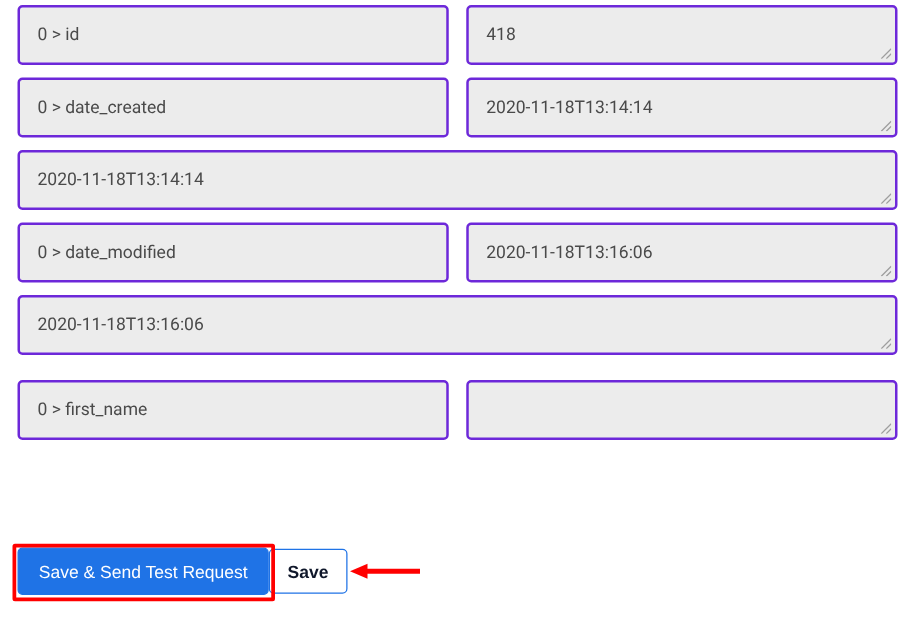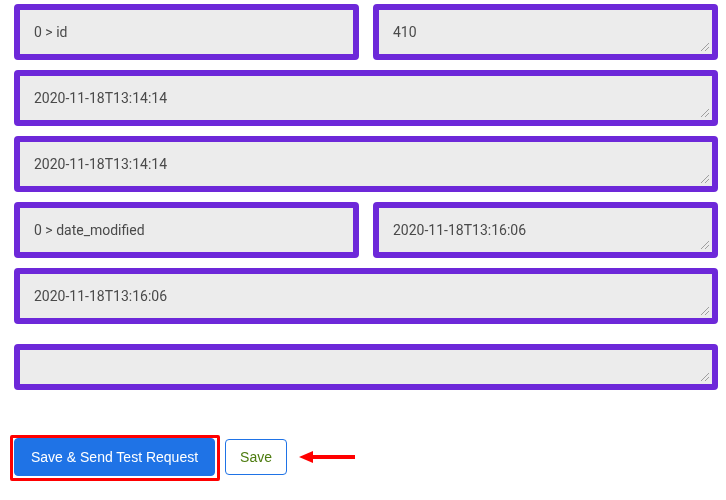--- a/index.html
+++ b/index.html
@@ -22,21 +22,21 @@
   .scroll-area::-webkit-scrollbar-track { background: #f4f4f4; }
   .scroll-area::-webkit-scrollbar-thumb { background: #c4c4c4; border-radius: 2px; }
   .row {
     display: flex;
     gap: 14px;
     margin-bottom: 10px;
   }
   .cell {
     flex: 1;
     background: #ececec;
-    border: 6px solid #6d28d9;
+    border: 2px solid #6d28d9;
     border-radius: 4px;
     padding: 14px 14px;
     font-size: 14px;
     color: #4a4a4a;
     position: relative;
     min-height: 46px;
     display: flex;
     align-items: center;
   }
   .cell.value {
@@ -47,40 +47,40 @@
     right: 3px;
     bottom: 3px;
     width: 10px;
     height: 10px;
     pointer-events: none;
   }
   .resize-grip svg { display: block; }
   .button-bar {
     padding: 8px 14px 0 14px;
     display: flex;
-    gap: 10px;
     align-items: center;
   }
   .btn-primary {
     background: #1f73e6;
     color: #ffffff;
     border: 1px solid #1f73e6;
     font-size: 14px;
     padding: 10px 16px;
     border-radius: 4px;
     cursor: pointer;
   }
   .btn-secondary {
     background: #ffffff;
-    color: #4d7c0f;
+    color: #0f172a;
     border: 1px solid #1f73e6;
     font-size: 14px;
     padding: 9px 14px;
     border-radius: 4px;
     cursor: pointer;
+    font-weight: bold;
   }
   .highlight-box {
     position: absolute;
     border: 3px solid #ff0000;
     border-radius: 2px;
     pointer-events: none;
   }
   .arrow {
     color: #ff0000;
     position: relative;
@@ -90,29 +90,32 @@
 </head>
 <body>
 
 <div class="scroll-area" id="rows-container">
 
 <div class="row">
       <div class="cell key">
         <span>0 &gt; id</span>
       </div>
       <div class="cell value">
-        <span>410</span>
+        <span>418</span>
         <span class="resize-grip">
           <svg width="10" height="10">
             <path d="M2 10 L10 2 M6 10 L10 6" stroke="#9e9e9e" stroke-width="1"></path>
           </svg>
         </span>
       </div>
     </div>
     <div class="row">
+      <div class="cell key">
+        <span>0 &gt; date_created</span>
+      </div>
       <div class="cell value">
         <span>2020-11-18T13:14:14</span>
         <span class="resize-grip">
           <svg width="10" height="10">
             <path d="M2 10 L10 2 M6 10 L10 6" stroke="#9e9e9e" stroke-width="1"></path>
           </svg>
         </span>
       </div>
     </div>
     <div class="row">
@@ -144,20 +147,23 @@
         <span class="resize-grip">
           <svg width="10" height="10">
             <path d="M2 10 L10 2 M6 10 L10 6" stroke="#9e9e9e" stroke-width="1"></path>
           </svg>
         </span>
       </div>
     </div>
     <div class="row">
     </div>
     <div class="row">
+      <div class="cell key">
+        <span>0 &gt; first_name</span>
+      </div>
       <div class="cell value">
         <span class="resize-grip">
           <svg width="10" height="10">
             <path d="M2 10 L10 2 M6 10 L10 6" stroke="#9e9e9e" stroke-width="1"></path>
           </svg>
         </span>
       </div>
     </div>
   </div>
 

